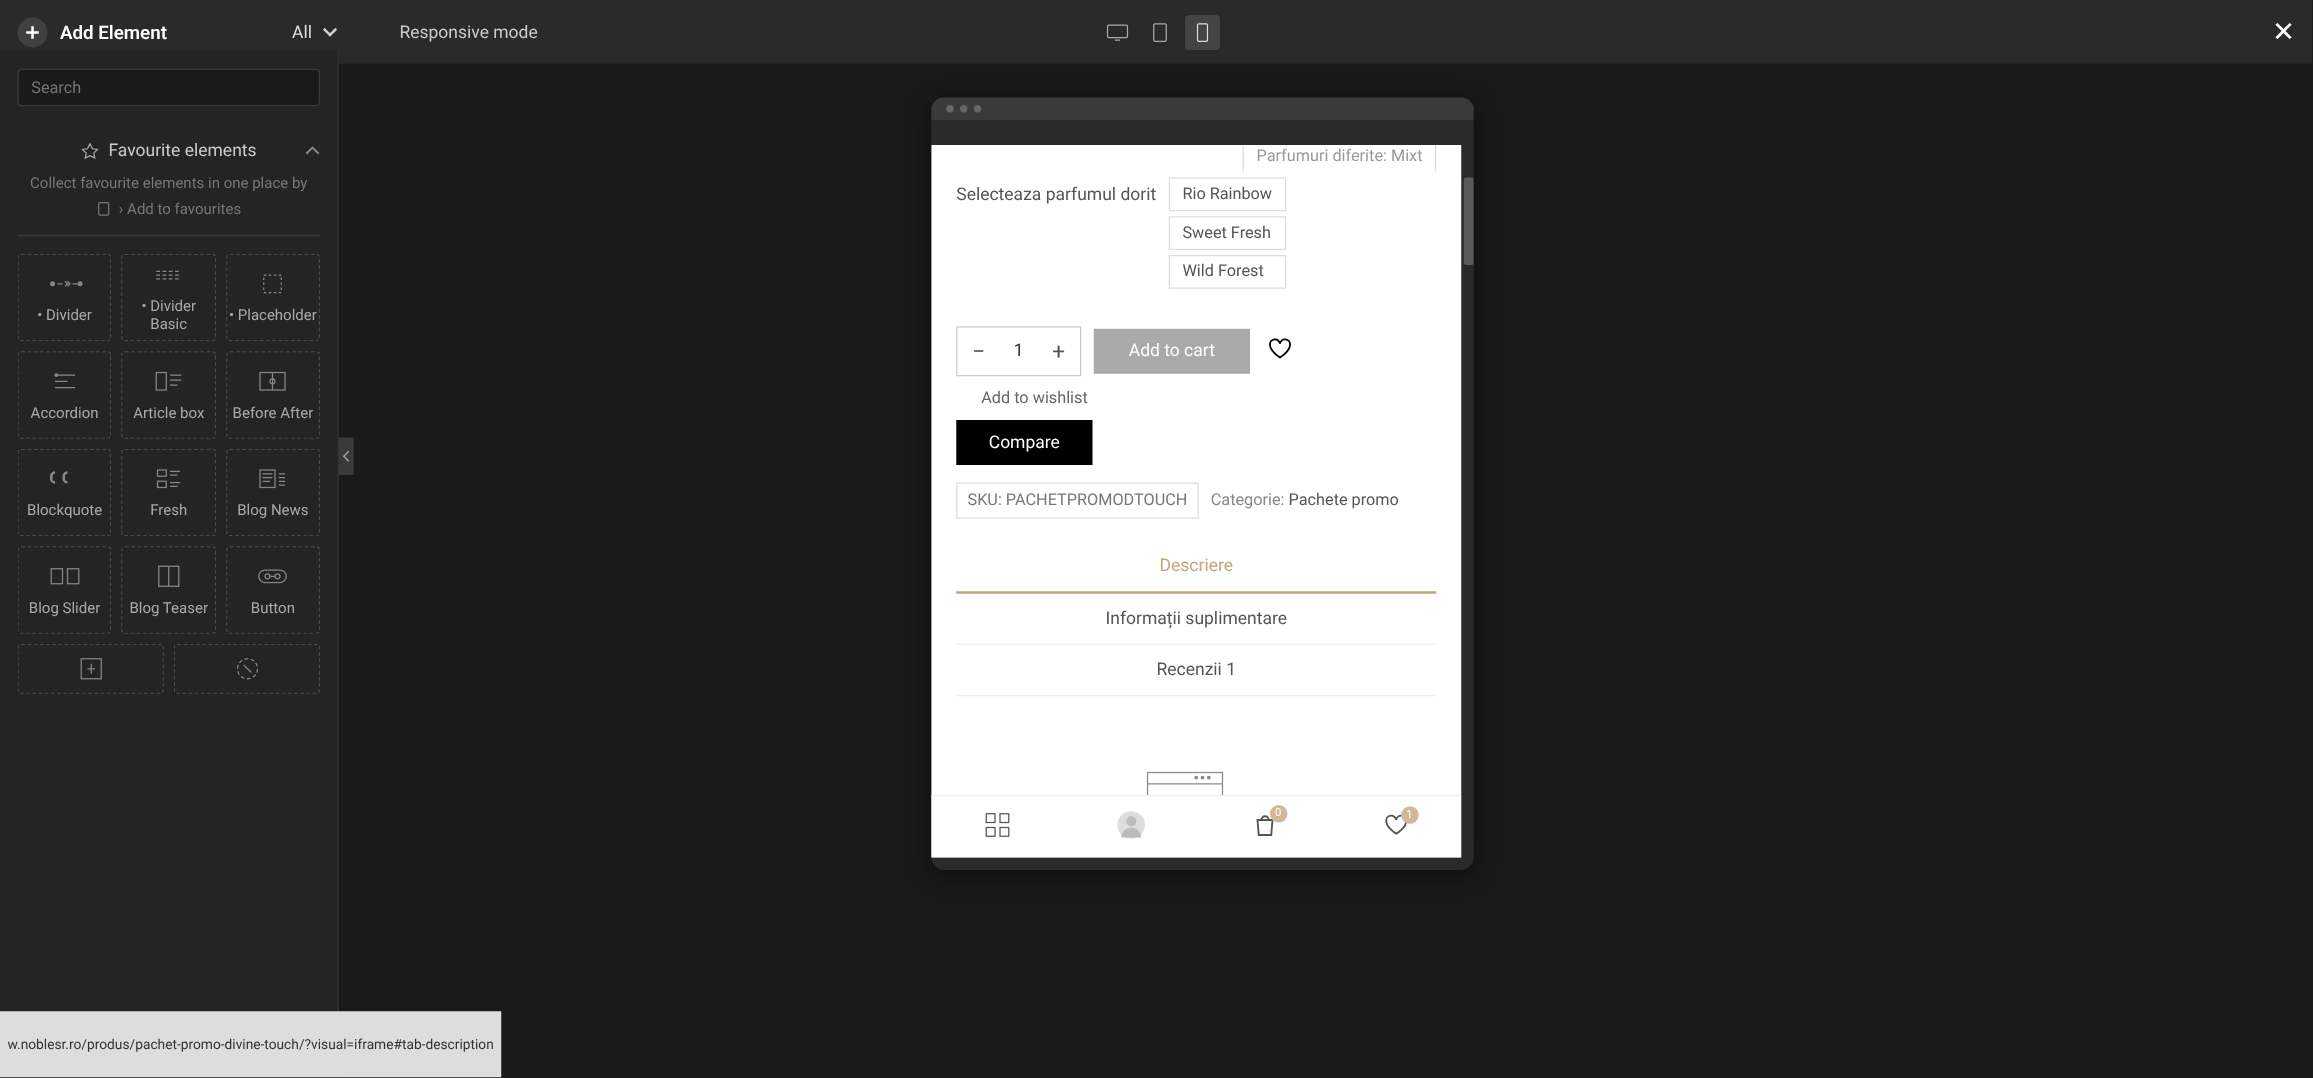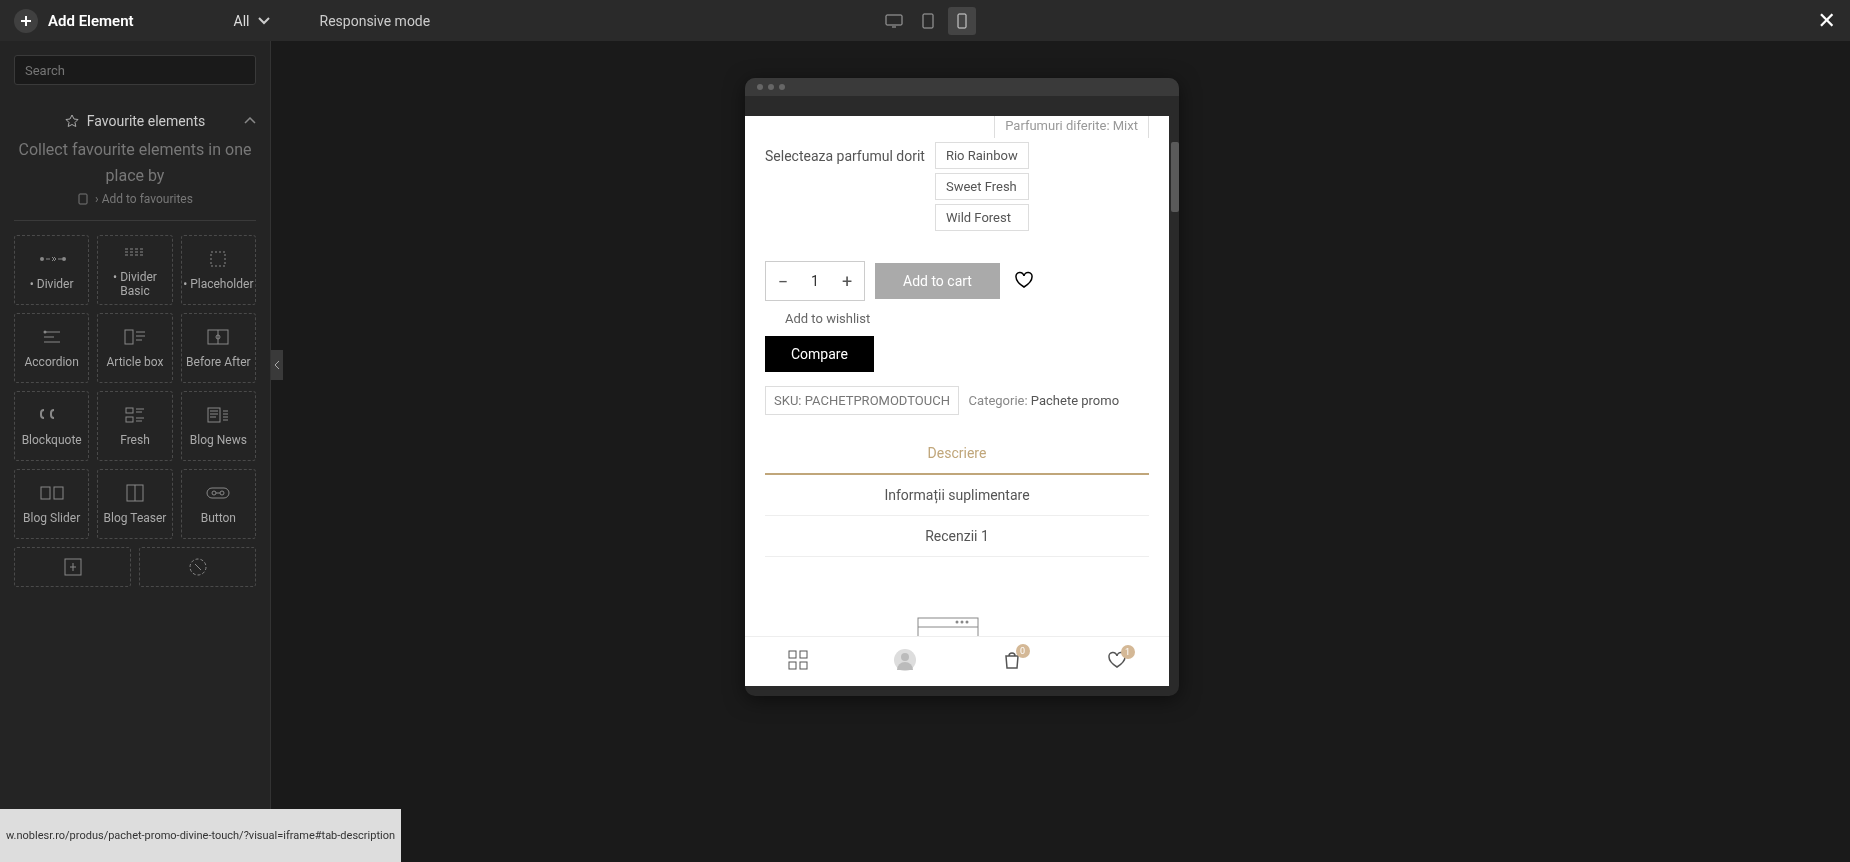--- a/index.html
+++ b/index.html
@@ -1,31 +1,31 @@
 <!DOCTYPE html>
 <html><head>
 <meta charset="utf-8">
 <style>
 *{box-sizing:border-box;margin:0;padding:0;font-family:-apple-system,BlinkMacSystemFont,"Segoe UI",Roboto,sans-serif}
 body{background:#1a1a1a;color:#aaa;width:1850px;height:862px;overflow:hidden;position:relative}
-.topbar{height:41px;background:#2a2a2a;display:flex;align-items:center;padding:0 14px;position:relative}
+.topbar{height:51px;background:#2a2a2a;display:flex;align-items:center;padding:0 14px;position:relative}
 .add-btn{width:24px;height:24px;border-radius:50%;background:#404040;display:flex;align-items:center;justify-content:center;margin-right:10px;cursor:pointer}
 .add-btn svg{width:12px;height:12px}
 .topbar-title{color:#fff;font-size:15px;font-weight:600}
 .filter-sel{margin-left:100px;color:#ddd;font-size:14px;display:flex;align-items:center;gap:8px;cursor:pointer}
 .resp-mode{margin-left:50px;color:#ccc;font-size:14px}
 .device-group{position:absolute;left:880px;display:flex;gap:6px;align-items:center}
 .dev-btn{width:28px;height:28px;display:flex;align-items:center;justify-content:center;border-radius:3px;cursor:pointer}
 .dev-btn.active{background:#444}
 .close-x{position:absolute;right:14px;color:#fff;font-size:22px;cursor:pointer}
 .sidebar{position:absolute;left:0;top:41px;width:271px;height:791px;background:#242424;padding:14px;overflow-y:auto;border-right:1px solid #333}
 .search-box{width:100%;height:30px;background:#1a1a1a;border:1px solid #3a3a3a;border-radius:3px;padding:0 10px;color:#888;font-size:13px}
 .fav-header{margin-top:28px;display:flex;align-items:center;justify-content:center;gap:8px;color:#ccc;font-size:14px;position:relative}
 .fav-chev{position:absolute;right:0}
-.fav-desc{text-align:center;font-size:16px;color:#777;margin-top:8px;line-height:1.6}
+.fav-desc{text-align:center;font-size:12px;color:#777;margin-top:8px;line-height:1.6}
 .fav-add{text-align:center;font-size:12px;color:#777;margin-top:4px;display:flex;justify-content:center;align-items:center;gap:6px}
 .sep{height:1px;background:#3a3a3a;margin:14px 0}
 .grid2{display:grid;grid-template-columns:1fr 1fr 1fr;gap:8px}
 .el-card{height:70px;border:1px dashed #4a4a4a;border-radius:3px;display:flex;flex-direction:column;align-items:center;justify-content:center;gap:8px;cursor:pointer}
 .el-icon{color:#888;height:20px;display:flex;align-items:center}
 .el-label{font-size:12px;color:#aaa;text-align:center}
 .collapse-btn{position:absolute;left:271px;top:350px;width:12px;height:30px;background:#3a3a3a;display:flex;align-items:center;justify-content:center;cursor:pointer;z-index:5}
 .bottombar{position:absolute;left:0;bottom:0;width:271px;height:30px;background:#242424;display:flex;align-items:center;padding:0 8px;gap:8px;border-top:1px solid #333}
 .bb-btn{width:32px;height:22px;background:#333;border-radius:2px;display:flex;align-items:center;justify-content:center;cursor:pointer}
 .update-btn{flex:1;height:22px;background:#1abc5b;color:#fff;display:flex;align-items:center;justify-content:center;font-size:12px;border-radius:2px;cursor:pointer;position:relative}

